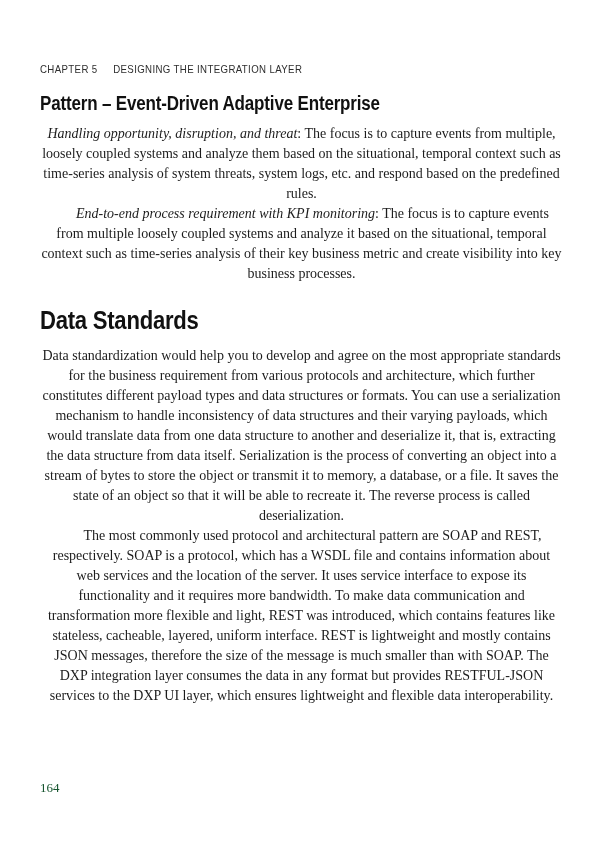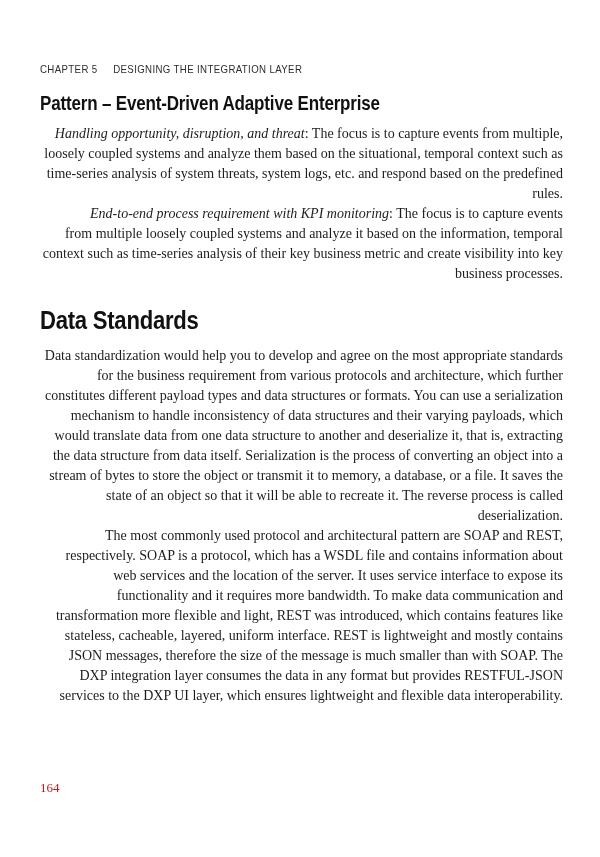--- a/index.html
+++ b/index.html
@@ -57,51 +57,51 @@
     margin: 21px 0 11px 0;
     line-height: 30px;
     transform: scaleX(0.85);
     transform-origin: left center;
     white-space: nowrap;
   }
   p.body-para {
     font-size: 14px;
     line-height: 20px;
     margin: 0;
-    text-align: right;
+    text-align: center;
   }
   p.body-para.indent {
     text-indent: 22px;
   }
   p.body-para em {
     font-style: italic;
   }
   .page-number {
     position: absolute;
     left: 40px;
     top: 780px;
     font-size: 13px;
-    color: #b91c1c;
+    color: #14532d;
   }
 </style>
 </head>
 <body>
 
 <div class="page">
   <div class="content">
 
     <div class="running-header">
       <span class="chapter-label">CHAPTER 5</span><span>DESIGNING THE INTEGRATION LAYER</span>
     </div>
 
     <h2 class="section-heading">Pattern – Event-Driven Adaptive Enterprise</h2>
 
     <p class="body-para"><em>Handling opportunity, disruption, and threat</em><span>: The focus is to capture events from multiple, loosely coupled systems and analyze them based on the situational, temporal context such as time-series analysis of system threats, system logs, etc. and respond based on the predefined rules.</span></p>
 
-    <p class="body-para indent"><em>End-to-end process requirement with KPI monitoring</em><span>: The focus is to capture events from multiple loosely coupled systems and analyze it based on the information, temporal context such as time-series analysis of their key business metric and create visibility into key business processes.</span></p>
+    <p class="body-para indent"><em>End-to-end process requirement with KPI monitoring</em><span>: The focus is to capture events from multiple loosely coupled systems and analyze it based on the situational, temporal context such as time-series analysis of their key business metric and create visibility into key business processes.</span></p>
 
     <h1 class="chapter-heading">Data Standards</h1>
 
     <p class="body-para">Data standardization would help you to develop and agree on the most appropriate standards for the business requirement from various protocols and architecture, which further constitutes different payload types and data structures or formats. You can use a serialization mechanism to handle inconsistency of data structures and their varying payloads, which would translate data from one data structure to another and deserialize it, that is, extracting the data structure from data itself. Serialization is the process of converting an object into a stream of bytes to store the object or transmit it to memory, a database, or a file. It saves the state of an object so that it will be able to recreate it. The reverse process is called deserialization.</p>
 
     <p class="body-para indent">The most commonly used protocol and architectural pattern are SOAP and REST, respectively. SOAP is a protocol, which has a WSDL file and contains information about web services and the location of the server. It uses service interface to expose its functionality and it requires more bandwidth. To make data communication and transformation more flexible and light, REST was introduced, which contains features like stateless, cacheable, layered, uniform interface. REST is lightweight and mostly contains JSON messages, therefore the size of the message is much smaller than with SOAP. The DXP integration layer consumes the data in any format but provides RESTFUL-JSON services to the DXP UI layer, which ensures lightweight and flexible data interoperability.</p>
 
   </div>
 
   <div class="page-number">164</div>

